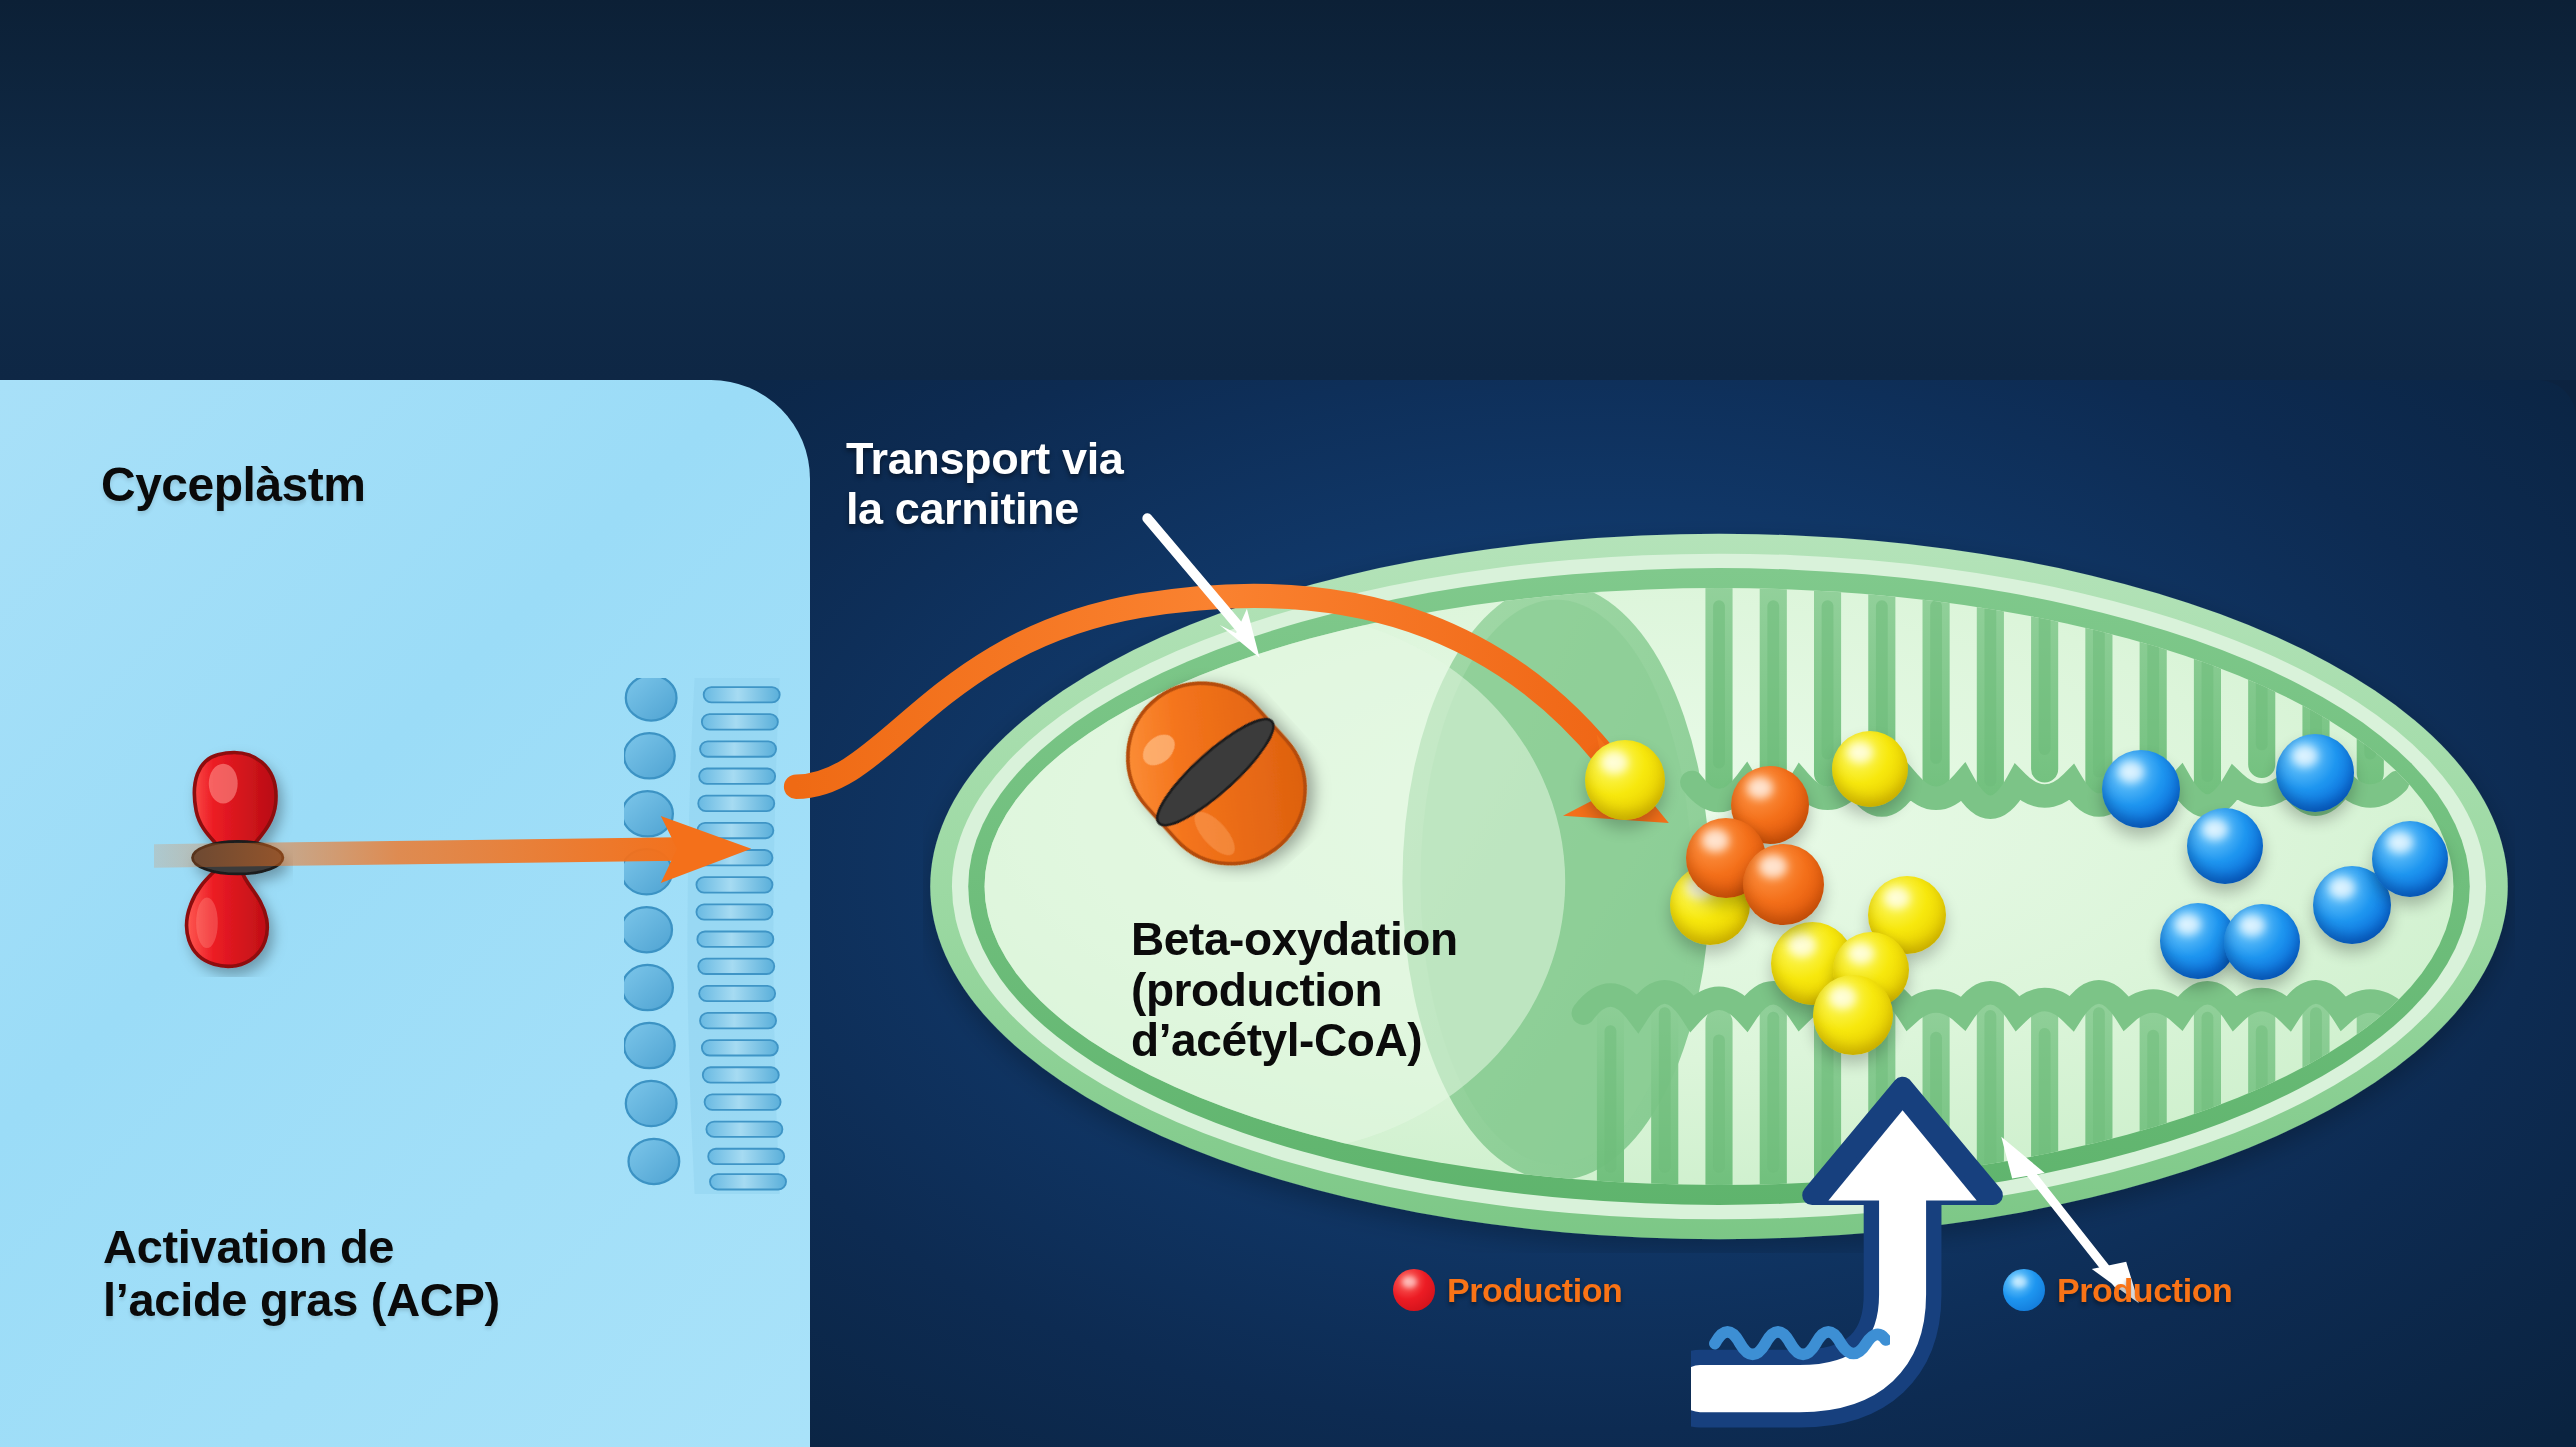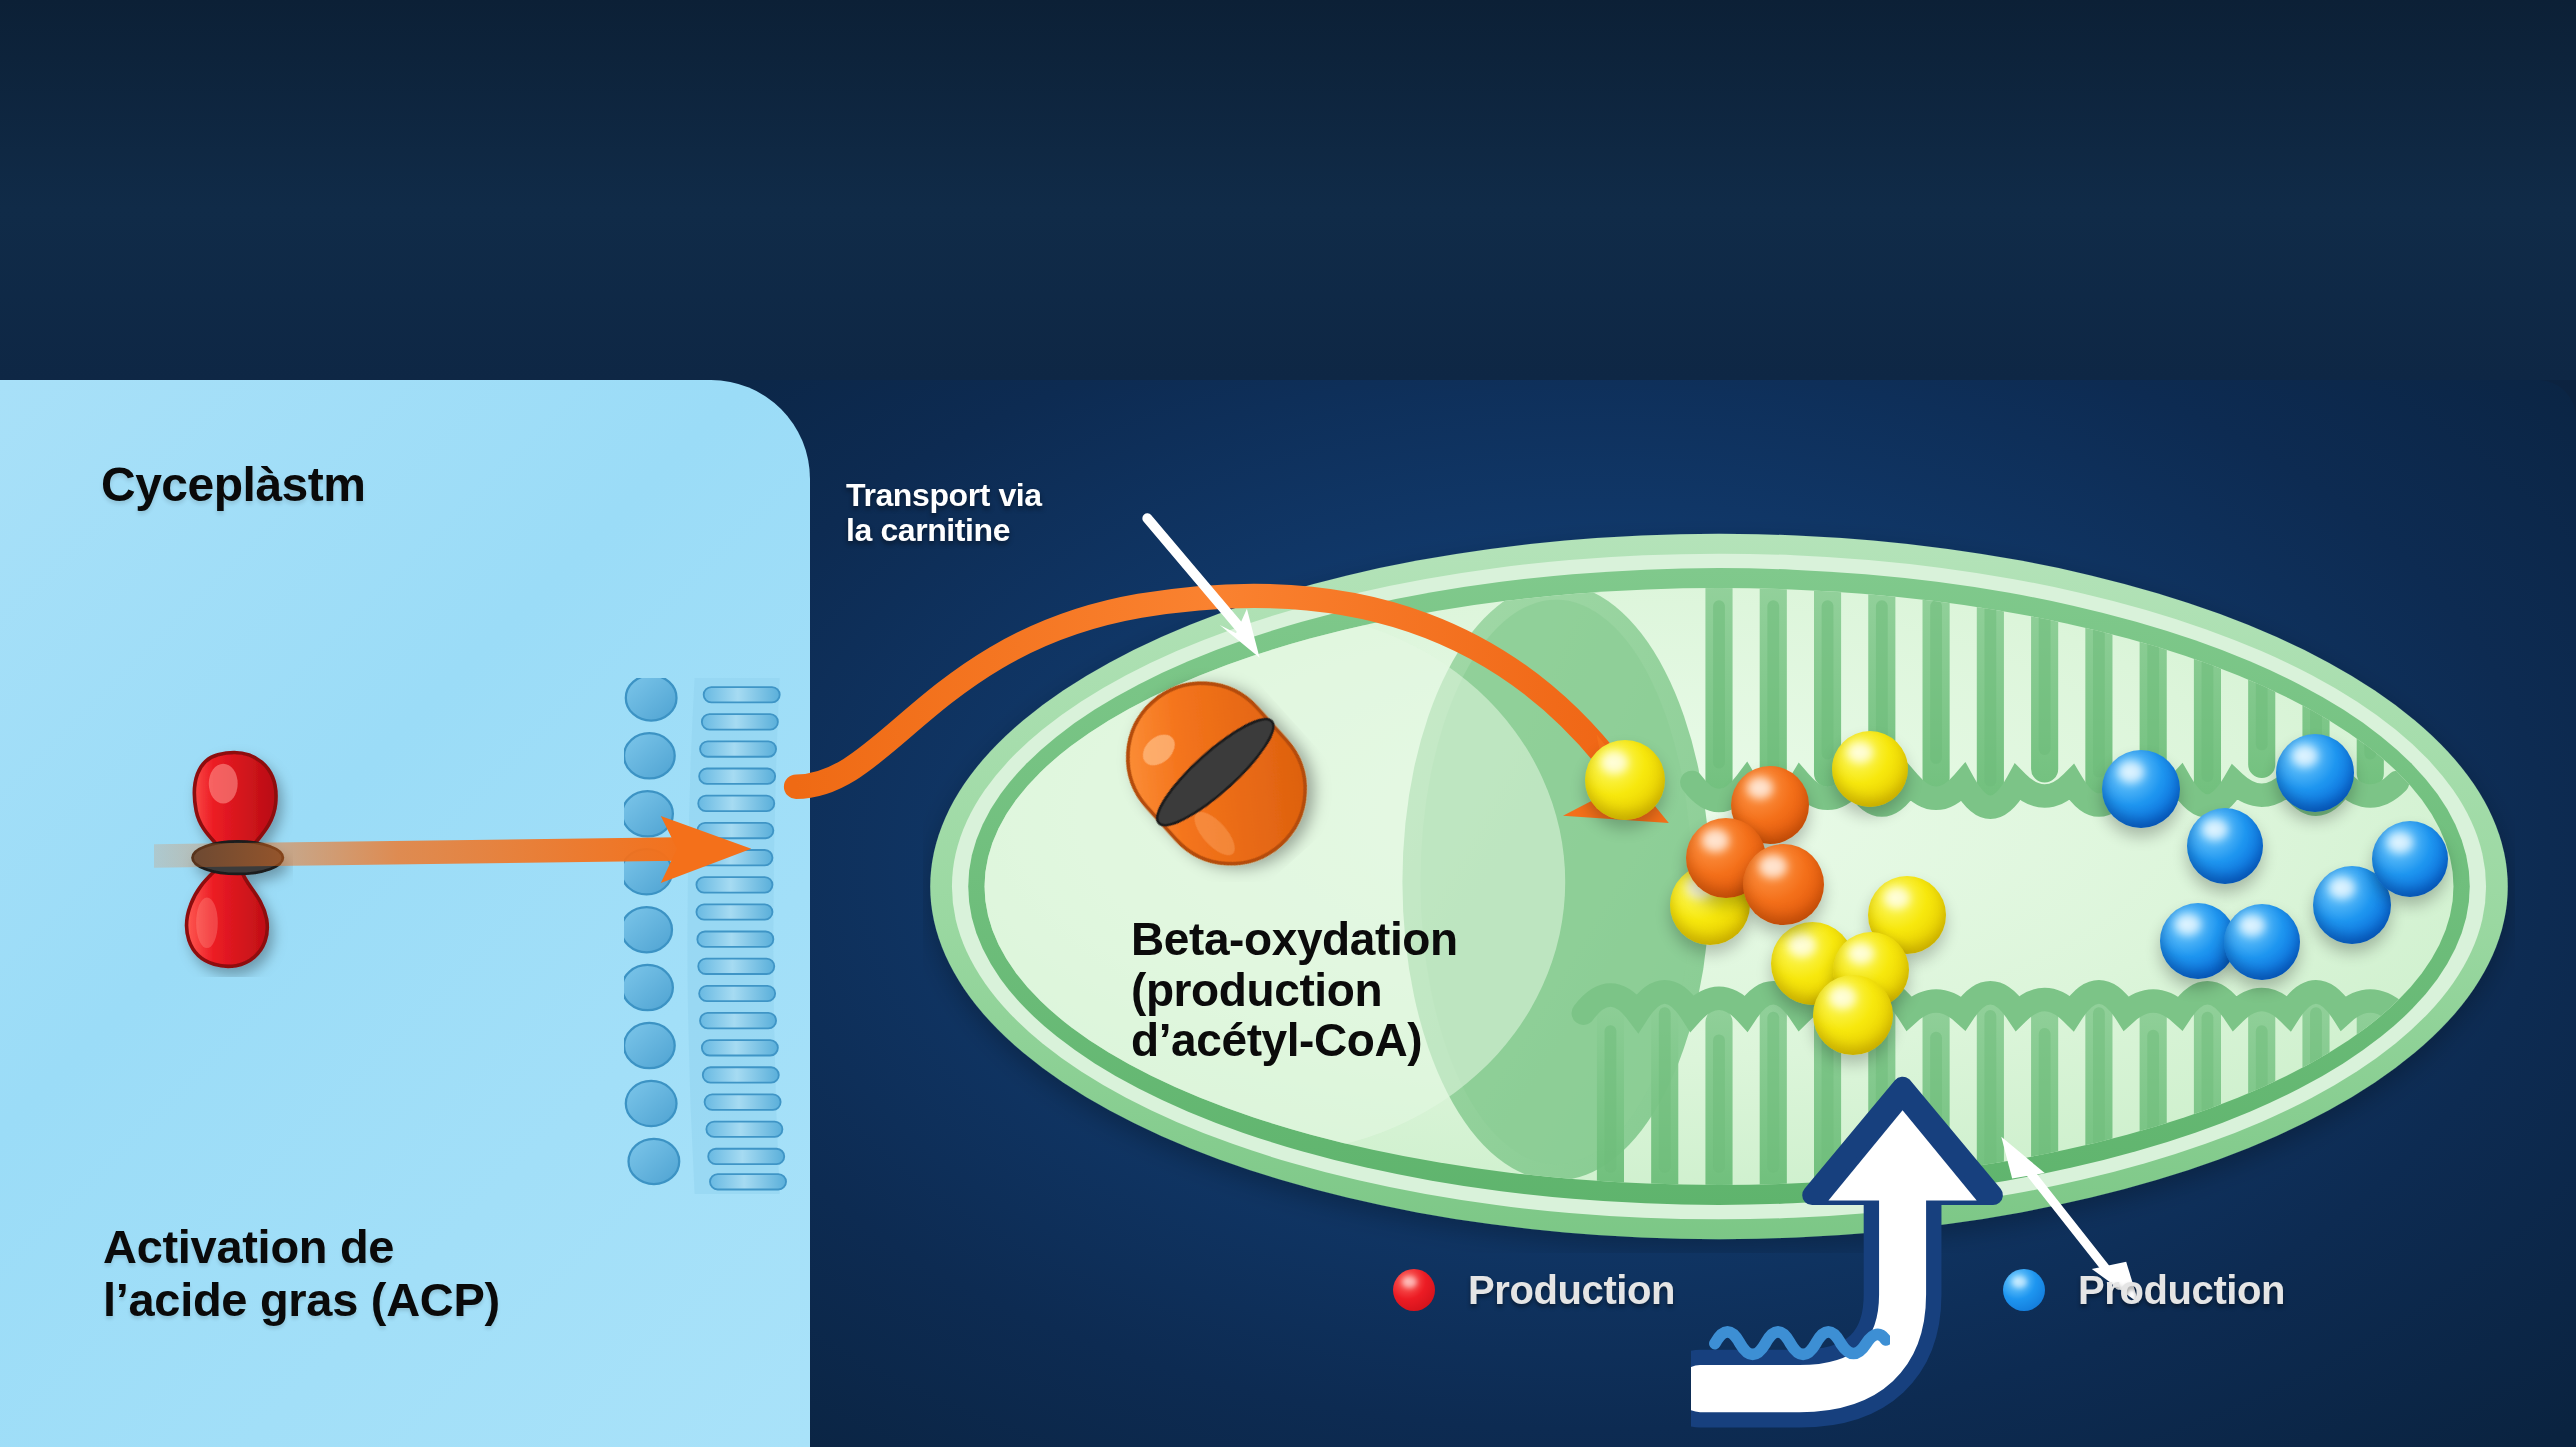--- a/index.html
+++ b/index.html
@@ -61,24 +61,23 @@
 
   
   .fa-red { position:absolute; left:167px; top:362px; width:145px; height:235px; z-index:5; }
 
   
   .membrane { position:absolute; left:624px; top:298px; width:172px; height:516px; z-index:4; }
 
   
   .carnitine-label {
     position:absolute; left:846px; top:434px; z-index:12;
-    font-size:32px; font-weight:bold; color:#ffffff; line-height:1.1;
+    font-size:45px; font-weight:bold; color:#ffffff; line-height:1.1;
     white-space:pre-line; letter-spacing:-0.4px;
     text-shadow:0 2.7px 5.4px rgba(0,0,0,0.45);
-    margin-top:44px;
   }
   .beta-label {
     position:absolute; left:1131px; top:914px; z-index:14;
     font-size:46px; font-weight:bold; color:#0b0b0b; line-height:1.1;
     white-space:pre-line; letter-spacing:-0.4px;
   }
 
   
   .mito { position:absolute; left:923px; top:520px; width:1592px; height:733px; z-index:6; }
 
@@ -116,21 +115,21 @@
   .legend-dot { width:42px; height:42px; border-radius:50%; flex:0 0 auto; position:relative; }
   .legend-dot::after{
     content:""; position:absolute; left:22%; top:16%;
     width:36%; height:30%; border-radius:50%;
     background:rgba(255,255,255,0.55); filter:blur(2.7px);
   }
   .d-red    { background:radial-gradient(circle at 34% 28%, #ff6b63 0%, #ec1c24 45%, #c50d16 100%); }
   .d-yellow { background:radial-gradient(circle at 34% 28%, #fdfb6e 0%, #f5e500 45%, #d9c400 100%); }
   .d-blue   { background:radial-gradient(circle at 34% 28%, #7fd3ff 0%, #1e96f0 45%, #0d6ed0 100%); }
   .legend-text {
-    margin-left:33px; color:#e5e5e5; font-size:40px; font-weight:bold;
+    margin-left:12px; color:#f97316; font-size:34px; font-weight:bold;
     letter-spacing:-0.4px; white-space:nowrap;
     text-shadow:0 2.7px 4.5px rgba(0,0,0,0.42);
   }
   .squiggle { position:absolute; left:1709px; top:1313px; width:181px; height:54px; z-index:19; }
 </style>
 </head>
 <body>
 
 <div id="stage">
 

